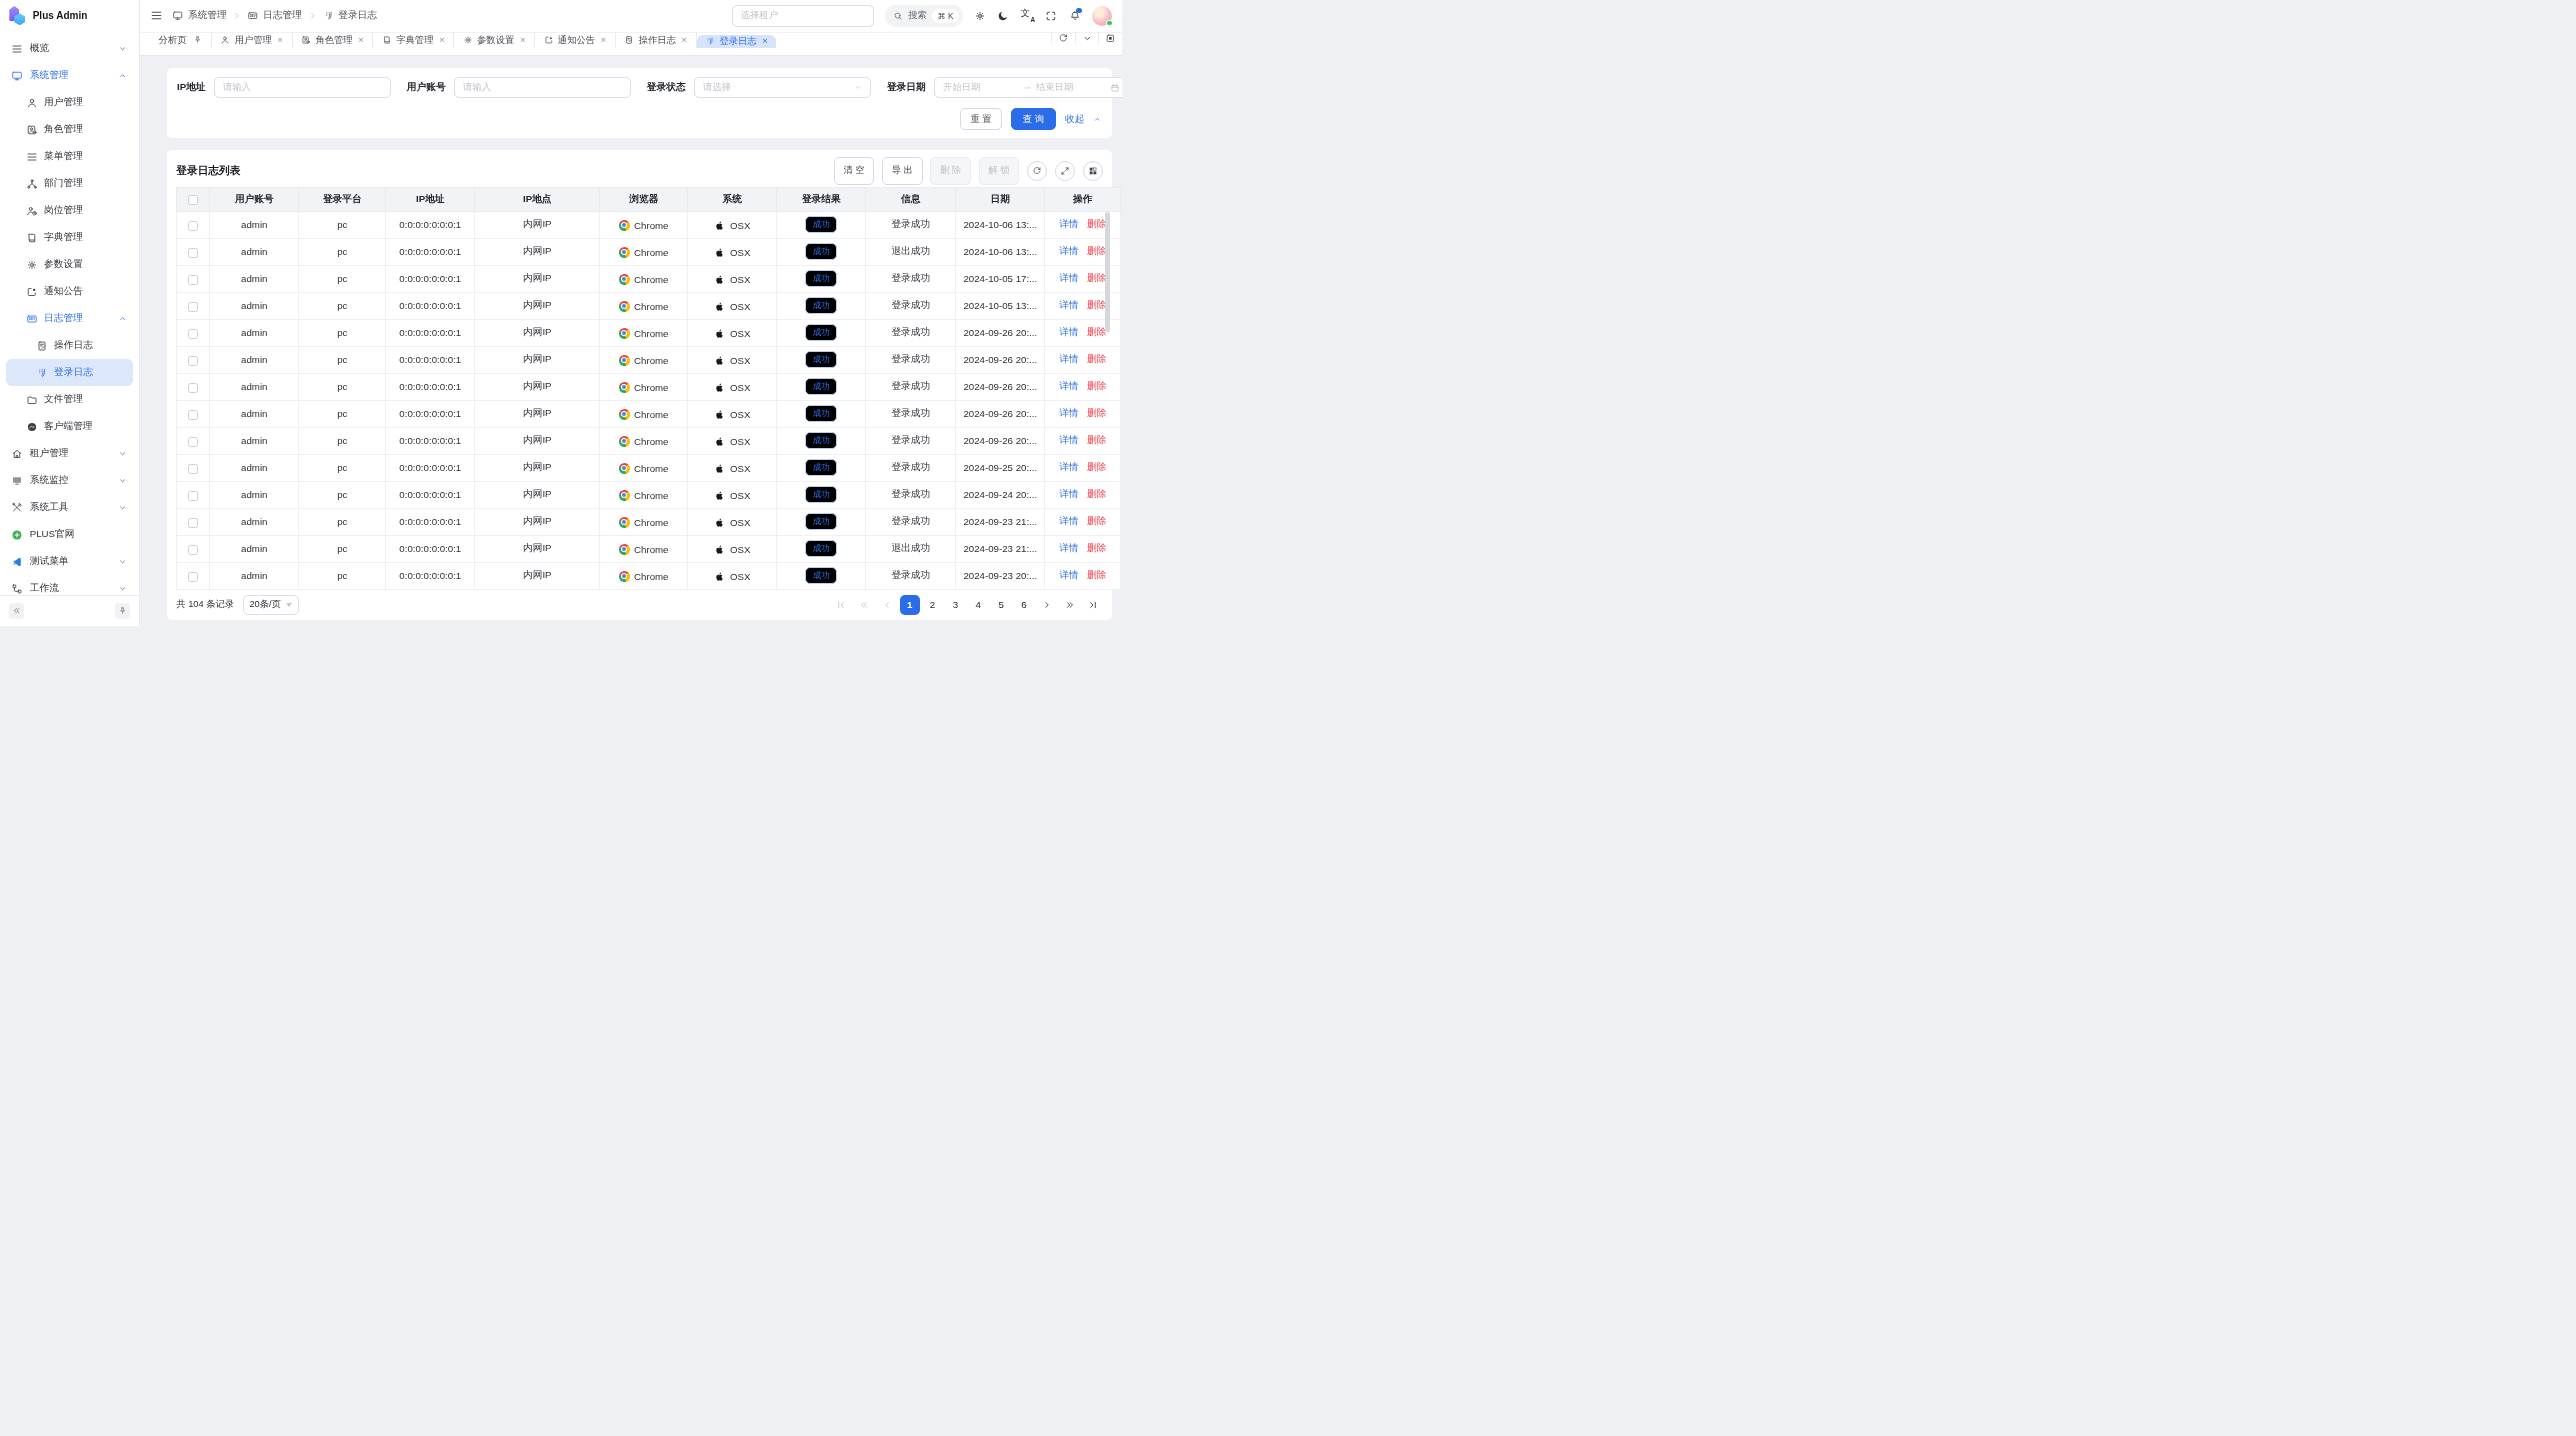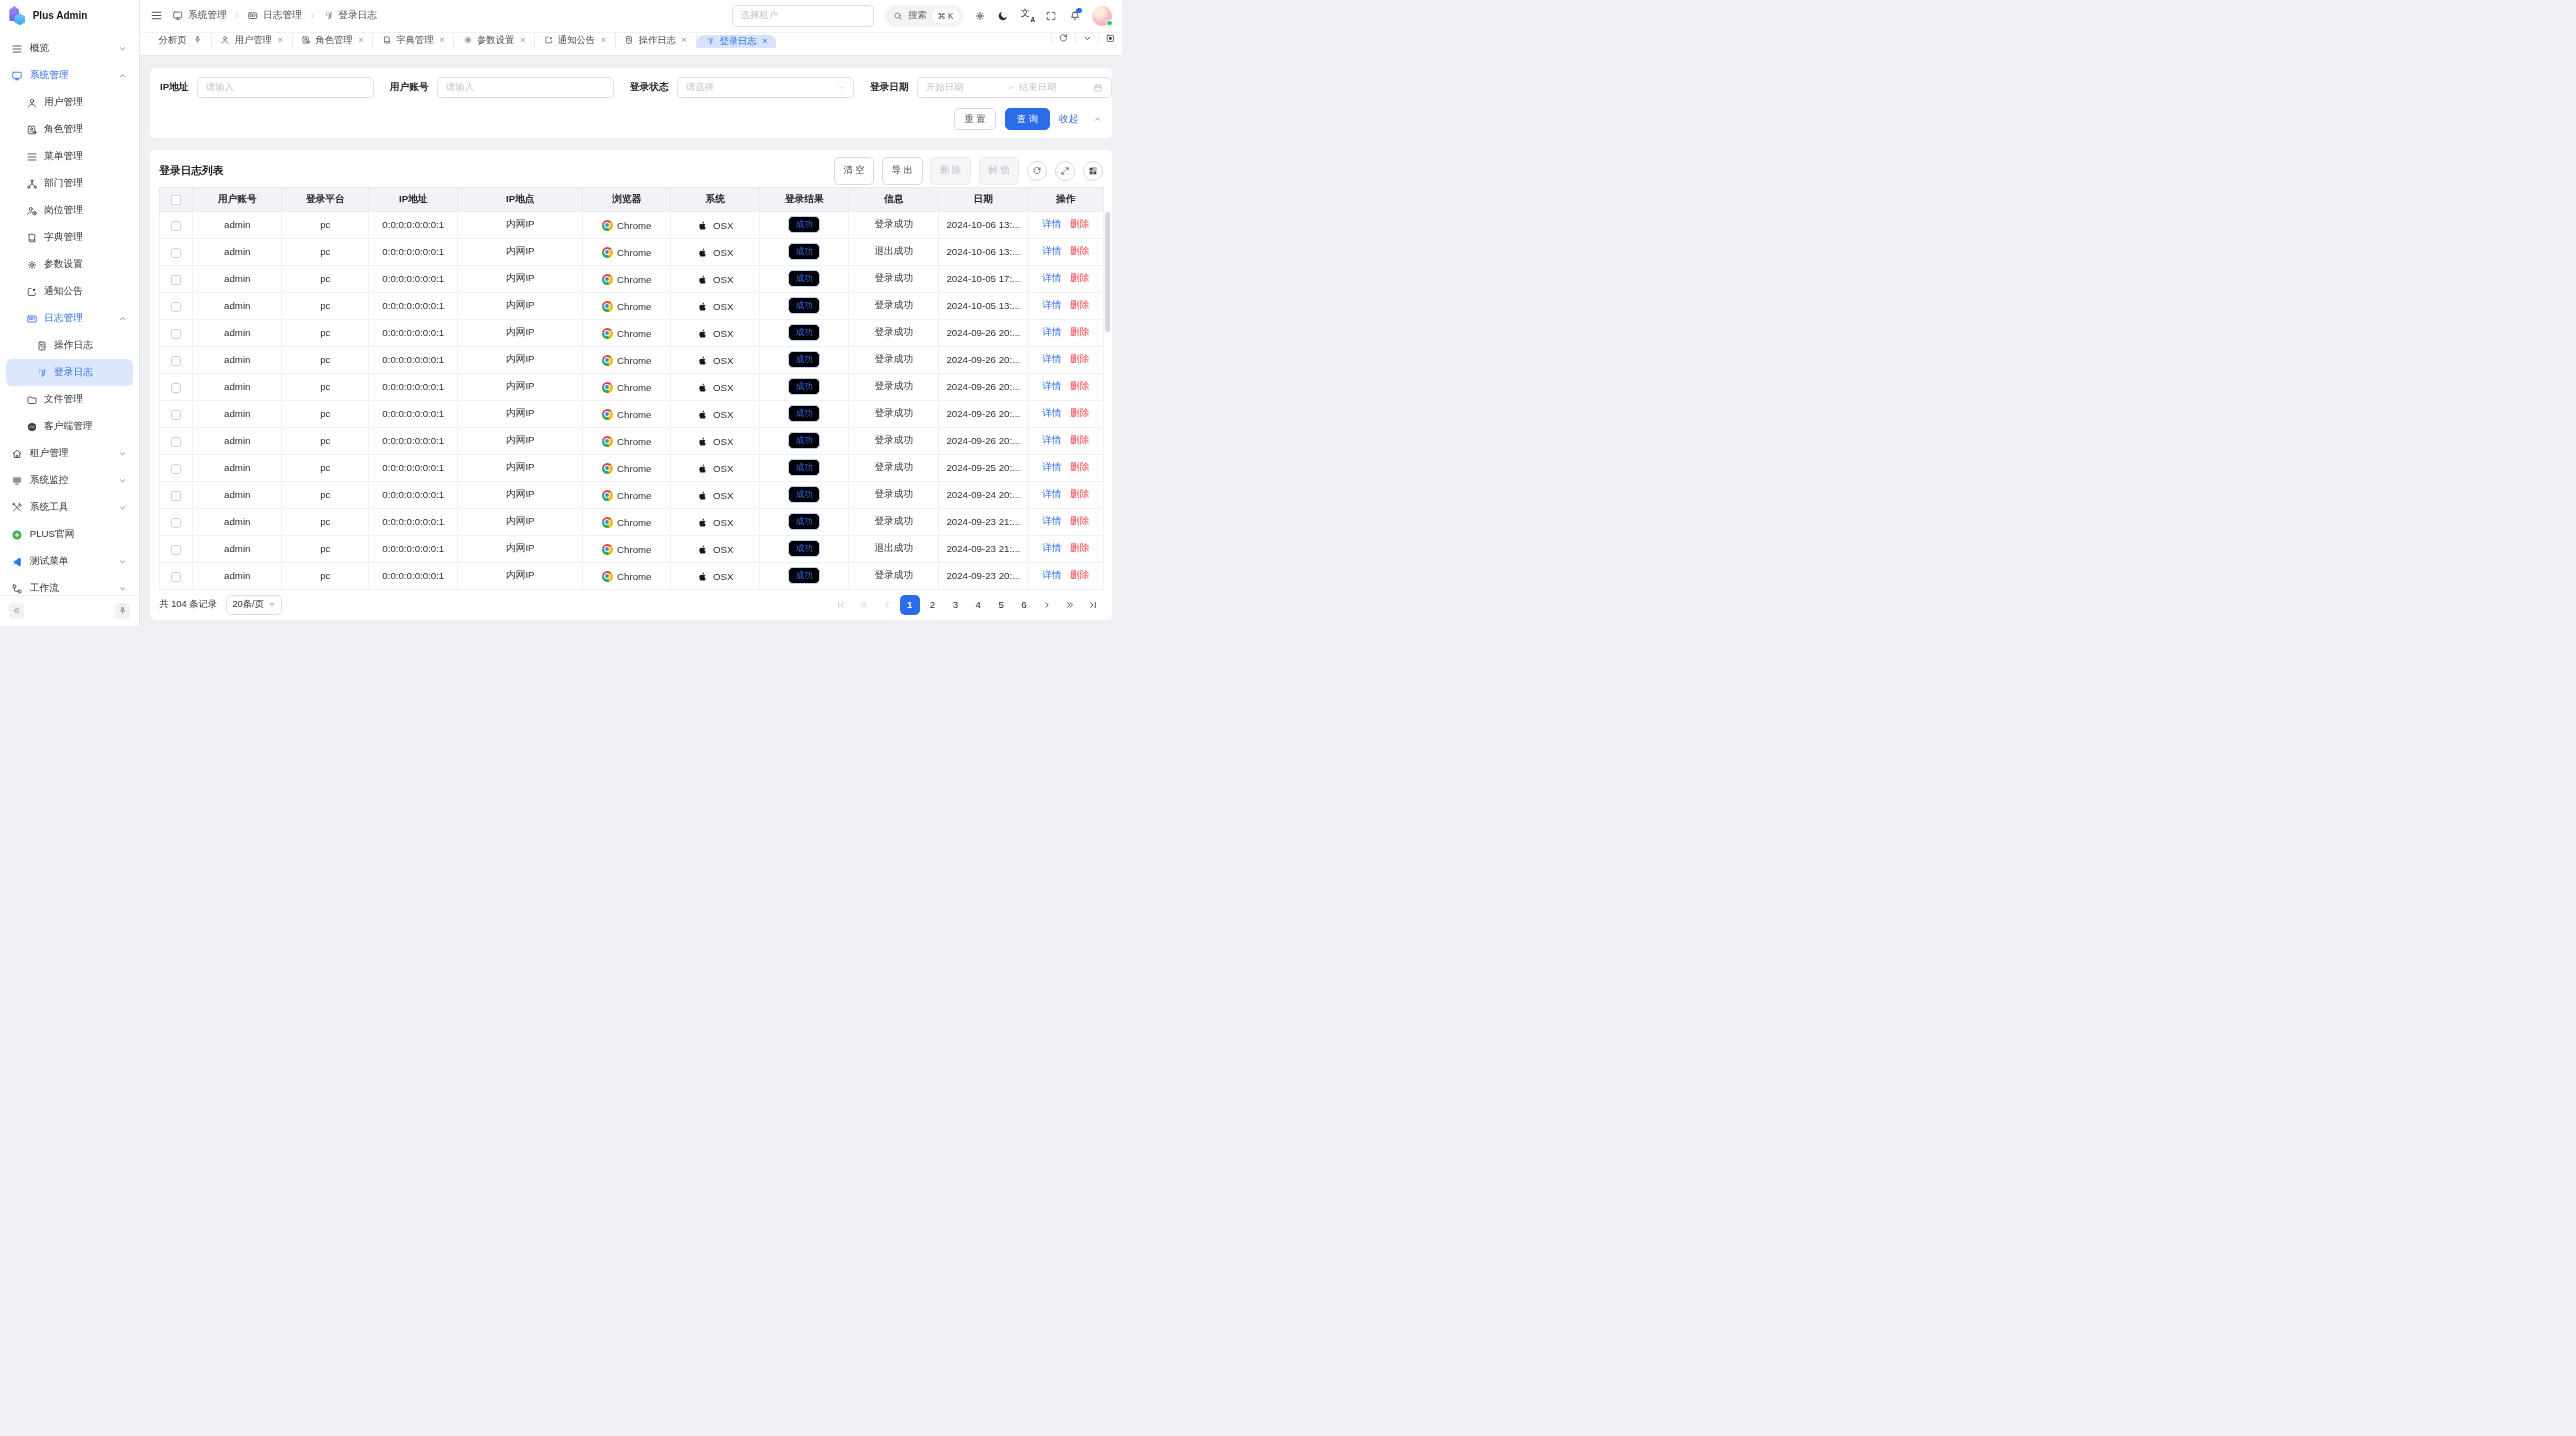--- a/index.html
+++ b/index.html
@@ -71,40 +71,40 @@
   .tab .pinic{width:9.3px;height:9.3px;color:#4a4e54;margin-left:2.1px;}
   .tab .pinic svg{width:100%;height:100%;}
   .tab.active{background:#d7e3fb;color:var(--blue);border-radius:6.4px 6.4px 0 0;border-right:none;margin-top:2.1px;padding-top:0;}
   .tab.active .ic,.tab.active .x{color:var(--blue);}
   .tab-tools{margin-left:auto;display:flex;}
   .ttool{width:23.6px;display:flex;align-items:center;justify-content:center;border-left:0.7px solid #e9ebee;color:#3c4147;cursor:pointer;}
   .ttool svg{width:10.7px;height:10.7px;}
 
   
   .content{flex:1;padding:12px 10px 5.7px;display:flex;flex-direction:column;min-height:0;background:#eef0f3;}
-  .card{background:#fff;border-radius:5px;}
+  .card{background:#fff;border-radius:5px;margin-left:17px;}
   .filter-card{padding:9.3px 10px 8.6px;flex:none;}
   .f-row{display:flex;align-items:center;}
   .fgroup{display:flex;align-items:center;}
   .fgroup + .fgroup{margin-left:15.7px;}
   .flabel{font-size:9.7px;font-weight:600;color:#22262c;margin-right:8.6px;white-space:nowrap;}
   .finput{width:177px;height:21.5px;border:0.7px solid var(--bd);border-radius:5px;display:flex;align-items:center;padding:0 7.9px;font-size:9.3px;color:#bfc3c9;background:#fff;cursor:text;}
   .finput .ph{flex:1;}
   .finput .dchev{width:8.6px;height:8.6px;color:#c0c4cb;}
   .finput .dchev svg{width:100%;height:100%;}
   .daterange{width:195px;cursor:pointer;}
   .daterange .ph{flex:1;}
   .dr-sep{width:10px;height:10px;color:#c0c4cb;margin:0 4.3px;}
   .dr-sep svg{width:100%;height:100%;}
   .cal{width:10px;height:10px;color:#b6bac1;}
   .cal svg{width:100%;height:100%;}
   .f-actions{display:flex;align-items:center;justify-content:flex-end;gap:9.3px;margin-top:10px;}
   .btn{height:21.5px;padding:0 9.3px;border:0.7px solid #d6d9de;border-radius:5px;background:#fff;font-size:9.3px;color:#43474d;display:inline-flex;align-items:center;cursor:pointer;font-family:inherit;white-space:nowrap;}
   .btn.primary{background:var(--blue);border-color:var(--blue);color:#fff;padding:0 10.7px;}
-  .collapse-link{display:flex;align-items:center;gap:15px;color:var(--blue);font-size:9.7px;cursor:pointer;}
+  .collapse-link{display:flex;align-items:center;gap:9px;color:var(--blue);font-size:9.7px;cursor:pointer;}
   .collapse-link .cuic{width:8.6px;height:8.6px;}
   .collapse-link .cuic svg{width:100%;height:100%;}
 
   
   .table-card{margin-top:12px;flex:1;display:flex;flex-direction:column;padding:8.6px 9.3px 0;min-height:0;position:relative;}
   .t-head{display:flex;align-items:center;height:24px;margin-bottom:4.3px;flex:none;}
   .t-title{font-size:10.7px;font-weight:700;color:#181b20;}
   .t-tools{margin-left:auto;display:flex;align-items:center;gap:7.9px;}
   .tbtn{height:28px;padding:0 8.6px;border:0.7px solid #d6d9de;border-radius:5px;background:#fff;font-size:9.3px;color:#43474d;display:inline-flex;align-items:center;cursor:pointer;font-family:inherit;white-space:nowrap;}
   .tbtn.disabled{background:#f5f6f8;color:#bfc3c9;border-color:#e9ebee;cursor:not-allowed;}

